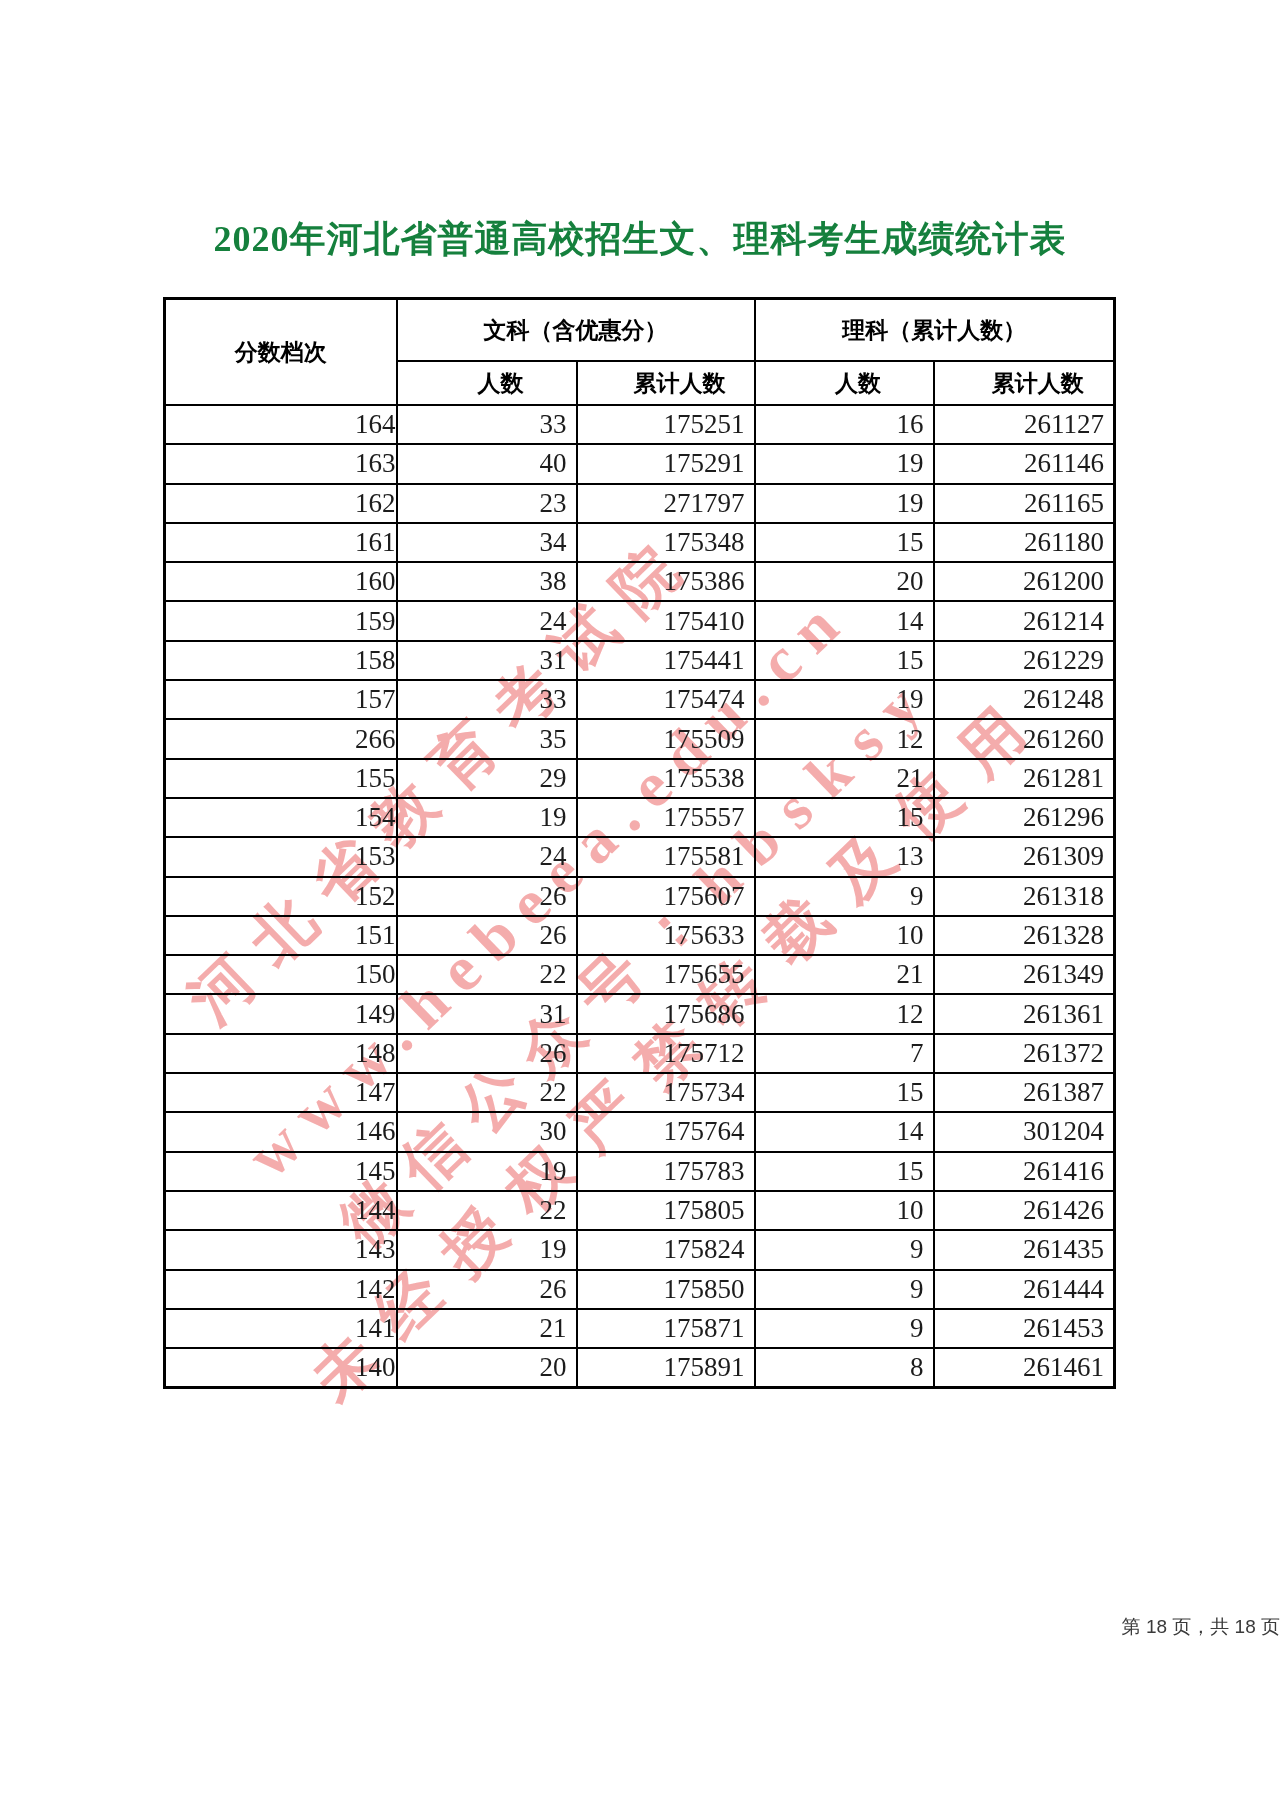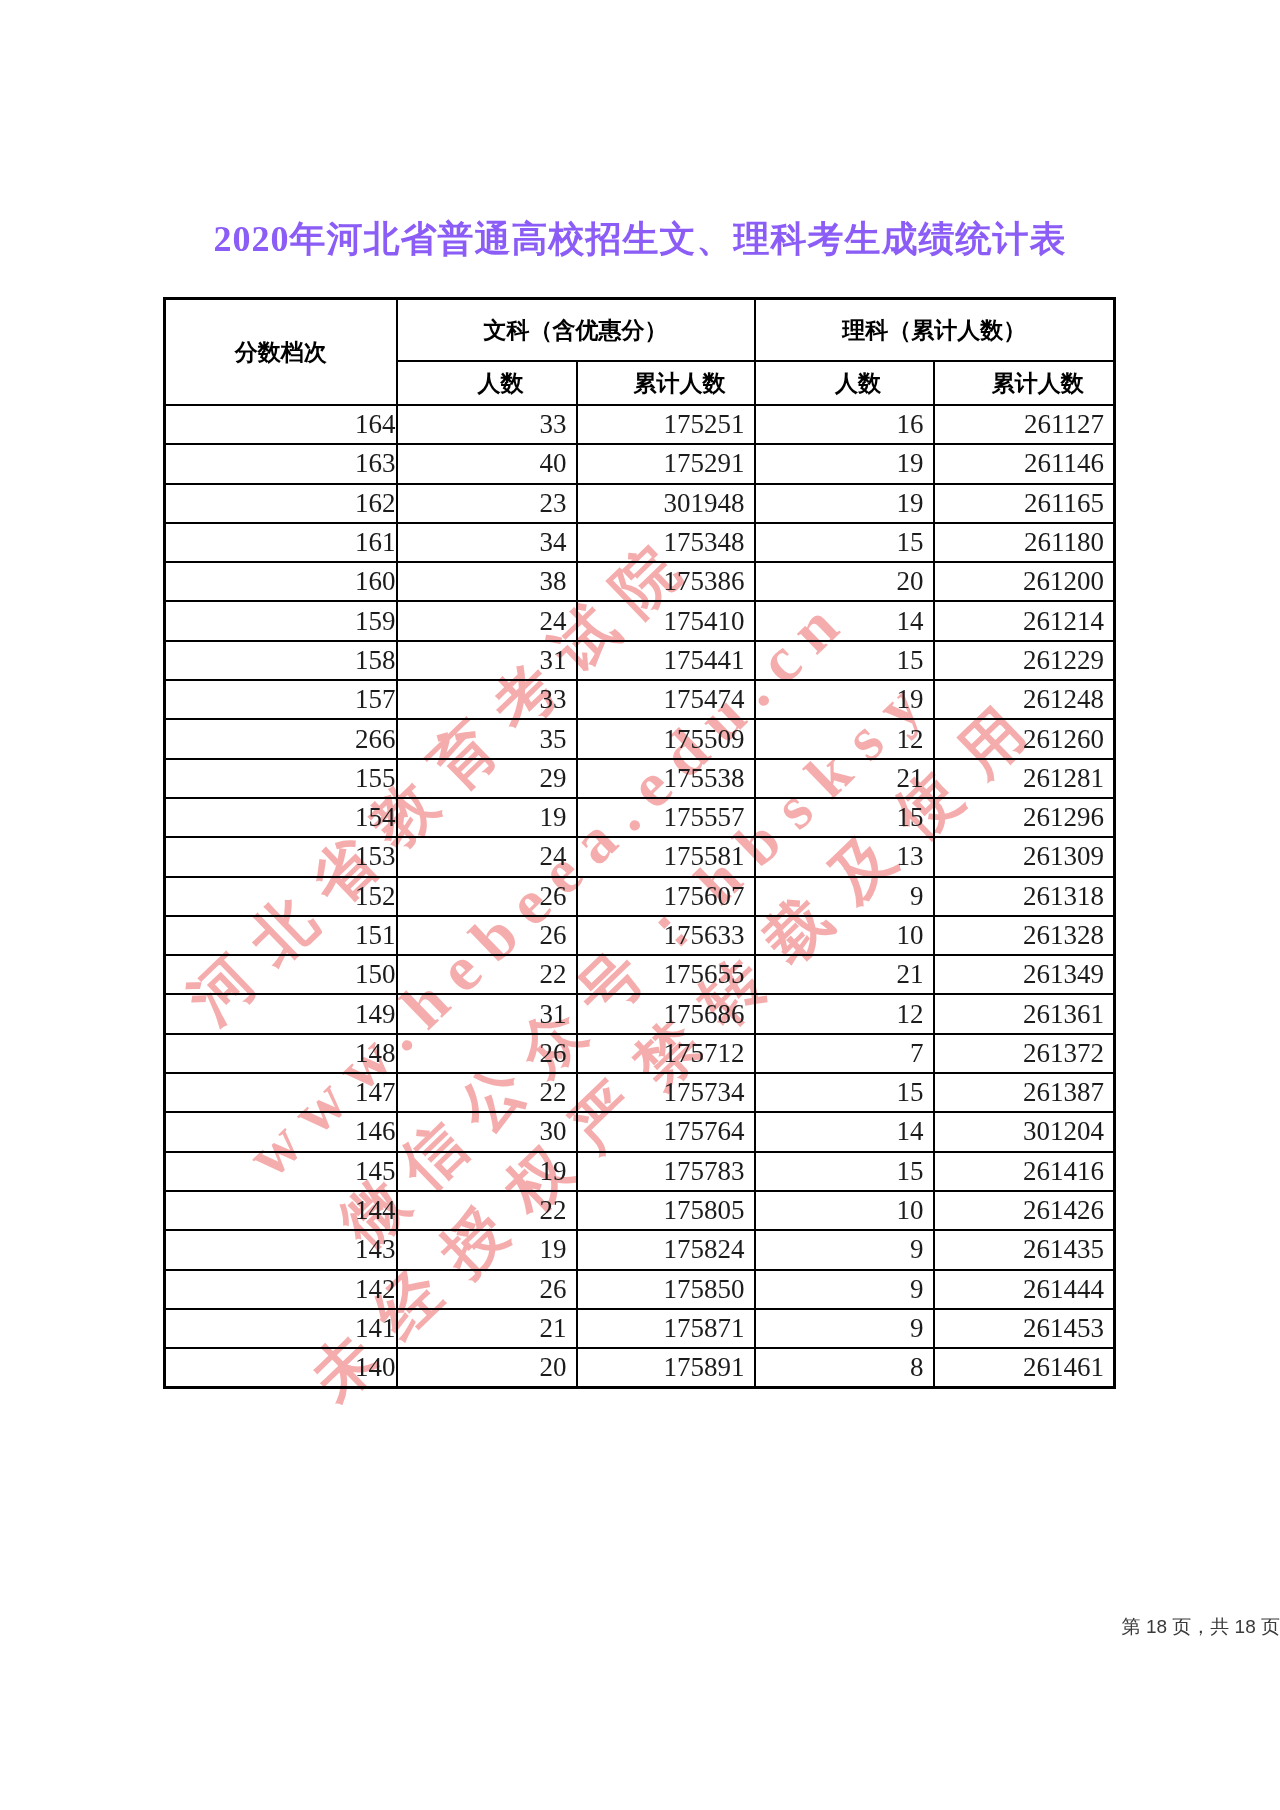--- a/index.html
+++ b/index.html
@@ -15,21 +15,21 @@
     font-family: "Liberation Serif", "DejaVu Serif", serif;
   }
   .page-title {
     position: absolute;
     top: 218px;
     left: 0;
     width: 100%;
     text-align: center;
     font-size: 36px;
     font-weight: bold;
-    color: #8b5cf6;
+    color: #15803d;
     letter-spacing: 1px;
     line-height: 1.2;
     z-index: 3;
   }
   
   .watermark {
     position: absolute;
     left: 0; top: 0;
     width: 1280px; height: 1810px;
     z-index: 1;
@@ -138,21 +138,21 @@
       <tr>
         <td class="score">163</td>
         <td class="num">40</td>
         <td class="num">175291</td>
         <td class="num">19</td>
         <td class="num">261146</td>
       </tr>
       <tr>
         <td class="score">162</td>
         <td class="num">23</td>
-        <td class="num">301948</td>
+        <td class="num">271797</td>
         <td class="num">19</td>
         <td class="num">261165</td>
       </tr>
       <tr>
         <td class="score">161</td>
         <td class="num">34</td>
         <td class="num">175348</td>
         <td class="num">15</td>
         <td class="num">261180</td>
       </tr>

